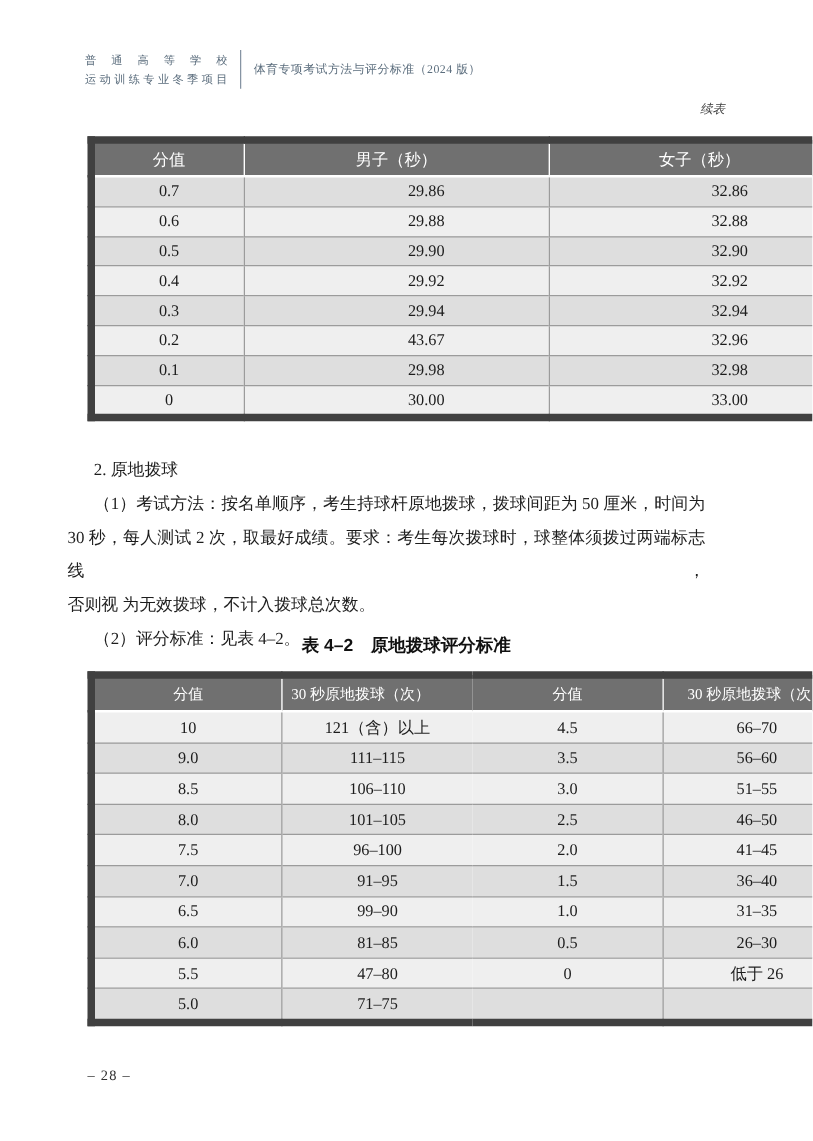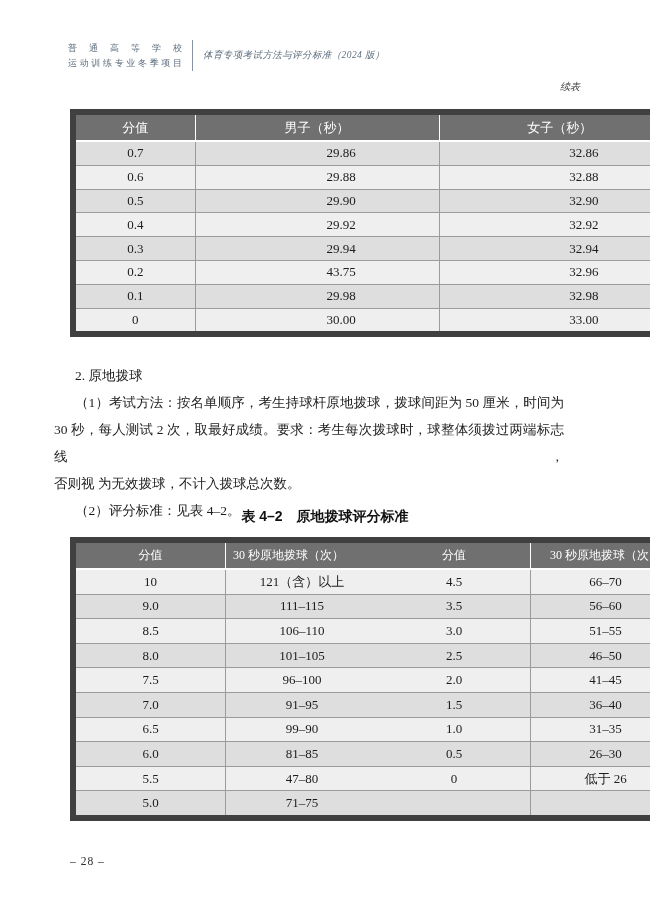--- a/index.html
+++ b/index.html
@@ -6,21 +6,21 @@
   .page {
     position:relative; width:650px; height:913px; background:#ffffff;
     font-family:"Liberation Serif","DejaVu Serif",serif; overflow:hidden;
   }
 
   
   .doc-header { position:absolute; top:40px; left:68px; display:flex; align-items:center; color:#5c6e7e; }
   .dh-left { width:114px; font-size:9px; line-height:15px; }
   .dh-left .jl { text-align:justify; text-align-last:justify; }
   .dh-divider { width:1px; height:31px; background:#8694a3; margin:0 10px; }
-  .dh-right { font-size:9.5px; letter-spacing:0.4px; white-space:nowrap;font-style:italic; }
+  .dh-right { font-size:9.5px; letter-spacing:0.4px; white-space:nowrap; }
 
   .cont-label { position:absolute; top:80px; right:70px; font-size:10px; font-style:italic; color:#3d3d3d; }
 
   
   table { border-collapse:collapse; table-layout:fixed; width:616px; border:6px solid #404040; }
   th { background:#707070; color:#ffffff; font-weight:normal; font-size:13px; height:25px;
        border-bottom:2px solid #ffffff; text-align:center; padding:0; }
   td { text-align:center; font-size:13px; color:#1c1c1c; padding:0; }
   tbody tr + tr td { border-top:1px solid #9b9b9b; }
 
@@ -102,21 +102,21 @@
           <td>29.92</td>
           <td>32.92</td>
         </tr>
         <tr>
           <td>0.3</td>
           <td>29.94</td>
           <td>32.94</td>
         </tr>
         <tr>
           <td>0.2</td>
-          <td>43.75</td>
+          <td>43.67</td>
           <td>32.96</td>
         </tr>
         <tr>
           <td>0.1</td>
           <td>29.98</td>
           <td>32.98</td>
         </tr>
         <tr>
           <td>0</td>
           <td>30.00</td>

